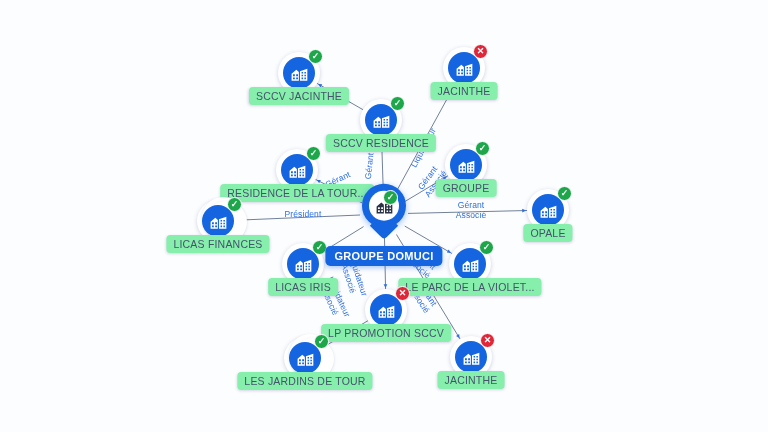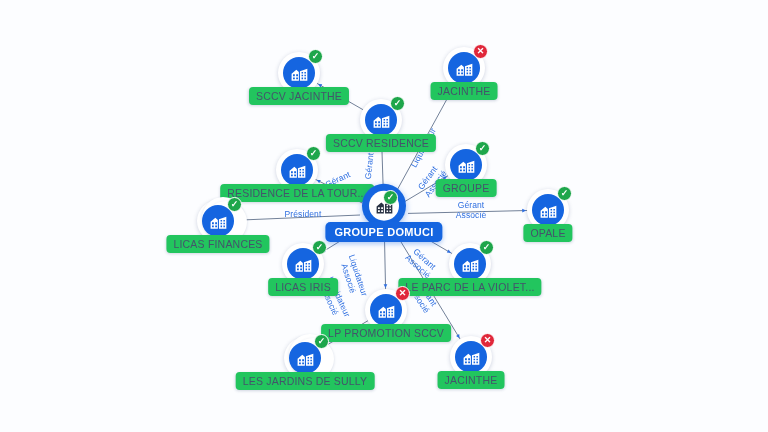--- a/index.html
+++ b/index.html
@@ -97,21 +97,21 @@
   .badge-ok { background: #1ea64b; }
   .badge-ko { background: #e0273a; }
 
   .node-label {
     position: absolute;
     left: 50%;
     top: 50%;
     transform: translate(-50%, 0);
     margin-top: 14px;
     white-space: nowrap;
-    background: #22c55e;
+    background: #86efac;
     color: #44546b;
     font-size: 10.5px;
     letter-spacing: 0.2px;
     padding: 3px 7px;
     border-radius: 4px;
     box-shadow: 0 1px 3px rgba(40,60,110,0.20);
   }
 
   
   .node-center .pin {
@@ -150,21 +150,21 @@
     align-items: center;
     justify-content: center;
     z-index: 2;
   }
   .node-center .badge {
     right: -1px;
     top: -1px;
     z-index: 3;
   }
   .node-center .node-label {
-    margin-top: 8px;
+    margin-top: 32px;
     background: #1565e0;
     color: #ffffff;
     font-size: 11px;
     font-weight: bold;
     letter-spacing: 0.3px;
     padding: 4px 9px;
     border-radius: 5px;
     box-shadow: 0 2px 5px rgba(21,101,224,0.35);
     z-index: 4;
   }
@@ -378,21 +378,21 @@
       <div class="node node-stack" style="left: 305px; top: 358px;">
         <div class="node-disc">
           <div class="node-inner" style="background: rgb(21, 101, 224);">
             <svg width="19" height="19" viewBox="0 0 24 24">
               <path fill="#ffffff" d="M2 21V12.2L8 7.4l3.2 2.6V21H2zm1.8-1.8h2.3v-2.3H3.8v2.3zm0-3.8h2.3v-2.3H3.8v2.3zm4 3.8h2.3v-2.3H7.8v2.3zm0-3.8h2.3v-2.3H7.8v2.3z"></path>
               <path fill="#ffffff" d="M12.6 21V9.3L21.9 6v15h-9.3zm2-1.8h1.9v-2h-1.9v2zm0-3.6h1.9v-2h-1.9v2zm0-3.6h1.9v-2h-1.9v2zm3.6 7.2h1.9v-2h-1.9v2zm0-3.6h1.9v-2h-1.9v2zm0-3.6h1.9v-2h-1.9v2z"></path>
             </svg>
           </div>
           <div class="badge badge-ok" style="background: rgb(30, 166, 75);">✓</div>
         </div>
-        <div class="node-label">LES JARDINS DE SULLY</div>
+        <div class="node-label">LES JARDINS DE TOUR</div>
       </div>
       <div class="node" style="left: 471px; top: 357px;">
         <div class="node-disc">
           <div class="node-inner" style="background: rgb(21, 101, 224);">
             <svg width="19" height="19" viewBox="0 0 24 24">
               <path fill="#ffffff" d="M2 21V12.2L8 7.4l3.2 2.6V21H2zm1.8-1.8h2.3v-2.3H3.8v2.3zm0-3.8h2.3v-2.3H3.8v2.3zm4 3.8h2.3v-2.3H7.8v2.3zm0-3.8h2.3v-2.3H7.8v2.3z"></path>
               <path fill="#ffffff" d="M12.6 21V9.3L21.9 6v15h-9.3zm2-1.8h1.9v-2h-1.9v2zm0-3.6h1.9v-2h-1.9v2zm0-3.6h1.9v-2h-1.9v2zm3.6 7.2h1.9v-2h-1.9v2zm0-3.6h1.9v-2h-1.9v2zm0-3.6h1.9v-2h-1.9v2z"></path>
             </svg>
           </div>
           <div class="badge badge-ko" style="background: rgb(224, 39, 58);">✕</div>

